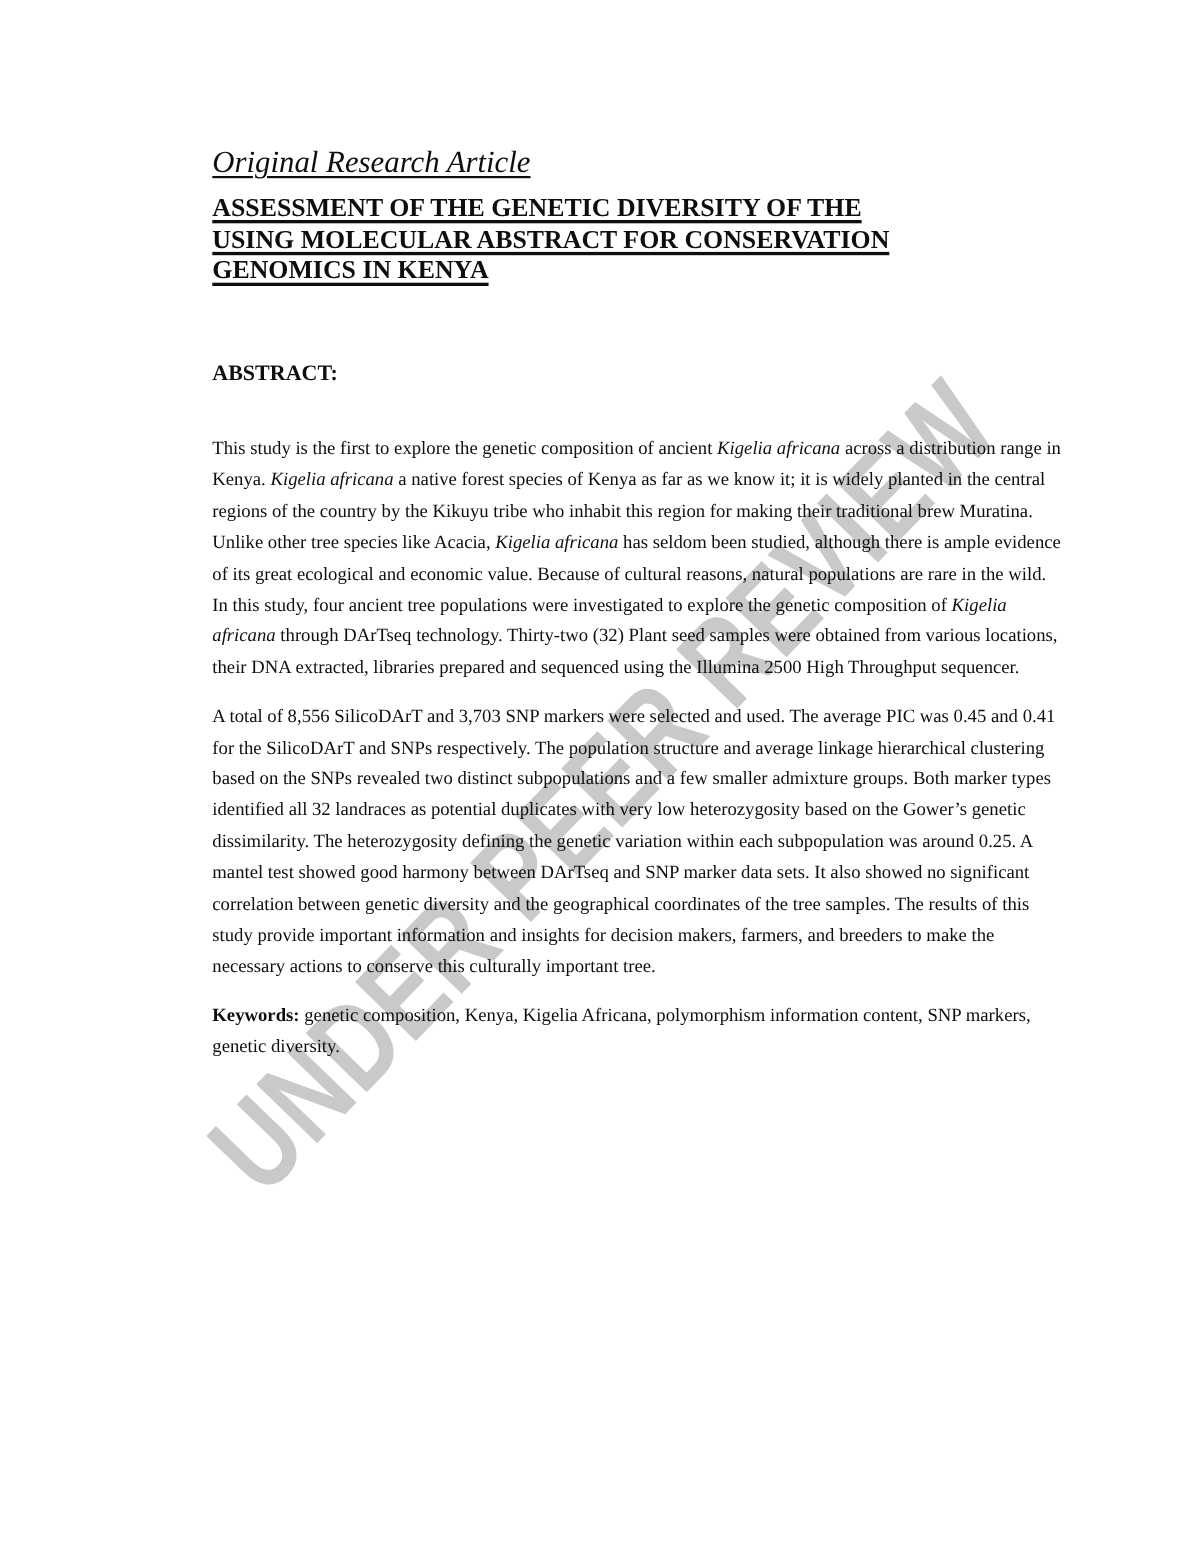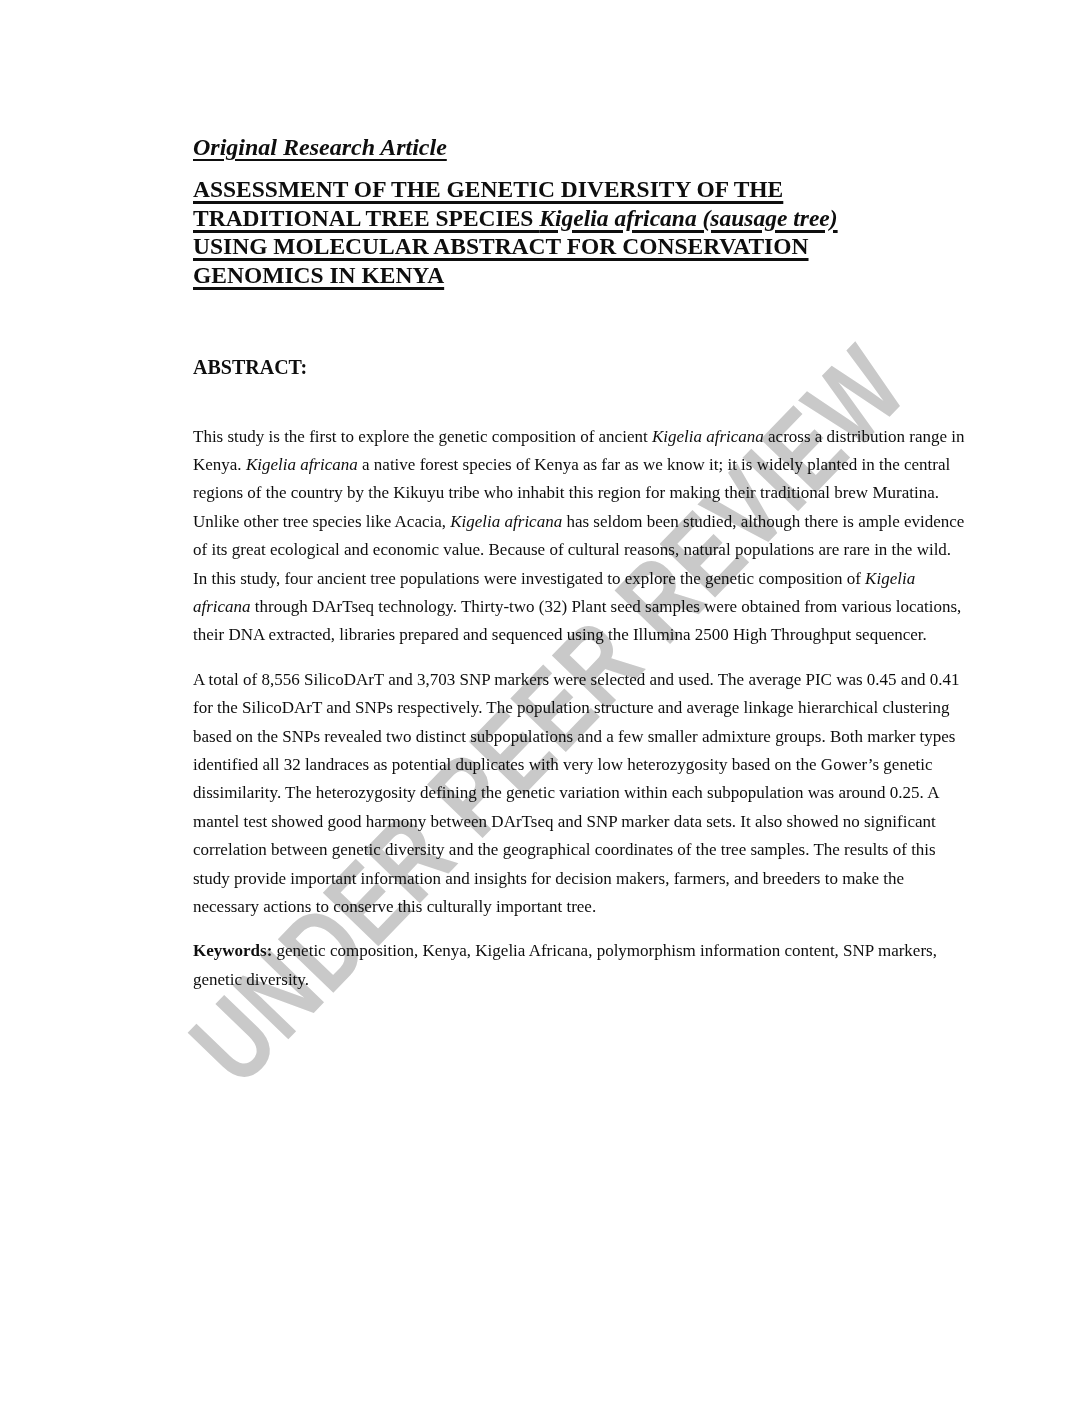--- a/index.html
+++ b/index.html
@@ -32,22 +32,22 @@
     user-select: none;
   }
   .content {
     position: absolute;
     left: 193px;
     top: 133px;
     width: 772px;
     z-index: 1;
   }
   .article-type {
-    font-size: 24px;
-    font-weight: bold;
+    font-size: 28px;
+    font-weight: normal;
     font-style: italic;
     line-height: 29px;
     text-decoration: underline;
     text-decoration-thickness: 2px;
     text-underline-offset: 4px;
     margin: 0 0 13px 0;
   }
   .title {
     margin: 0 0 64px 0;
   }
@@ -85,21 +85,20 @@
 <div class="page">
 
   <div class="watermark">UNDER PEER REVIEW</div>
 
   <div class="content">
 
     <div class="article-type">Original Research Article</div>
 
     <div class="title">
       <div class="title-line"><span>ASSESSMENT OF THE GENETIC DIVERSITY OF THE</span></div>
-      <div class="title-line"><span>TRADITIONAL TREE SPECIES </span><span class="it">Kigelia africana (sausage tree)</span></div>
       <div class="title-line"><span>USING MOLECULAR ABSTRACT FOR CONSERVATION</span></div>
       <div class="title-line"><span>GENOMICS IN KENYA</span></div>
     </div>
 
     <div class="abstract-heading">ABSTRACT:</div>
 
     <p class="para"><span>This study is the first to explore the genetic composition of ancient </span><span class="it">Kigelia africana</span><span> across a distribution range in Kenya. </span><span class="it">Kigelia africana</span><span> a native forest species of Kenya as far as we know it; it is widely planted in the central regions of the country by the Kikuyu tribe who inhabit this region for making their traditional brew Muratina. Unlike other tree species like Acacia, </span><span class="it">Kigelia africana</span><span> has seldom been studied, although there is ample evidence of its great ecological and economic value. Because of cultural reasons, natural populations are rare in the wild. In this study, four ancient tree populations were investigated to explore the genetic composition of </span><span class="it">Kigelia africana</span><span> through DArTseq technology. Thirty-two (32) Plant seed samples were obtained from various locations, their DNA extracted, libraries prepared and sequenced using the Illumina 2500 High Throughput sequencer.</span></p>
 
     <p class="para"><span>A total of 8,556 SilicoDArT and 3,703 SNP markers were selected and used. The average PIC was 0.45 and 0.41 for the SilicoDArT and SNPs respectively. The population structure and average linkage hierarchical clustering based on the SNPs revealed two distinct subpopulations and a few smaller admixture groups. Both marker types identified all 32 landraces as potential duplicates with very low heterozygosity based on the Gower’s genetic dissimilarity. The heterozygosity defining the genetic variation within each subpopulation was around 0.25. A mantel test showed good harmony between DArTseq and SNP marker data sets. It also showed no significant correlation between genetic diversity and the geographical coordinates of the tree samples. The results of this study provide important information and insights for decision makers, farmers, and breeders to make the necessary actions to conserve this culturally important tree.</span></p>
 

